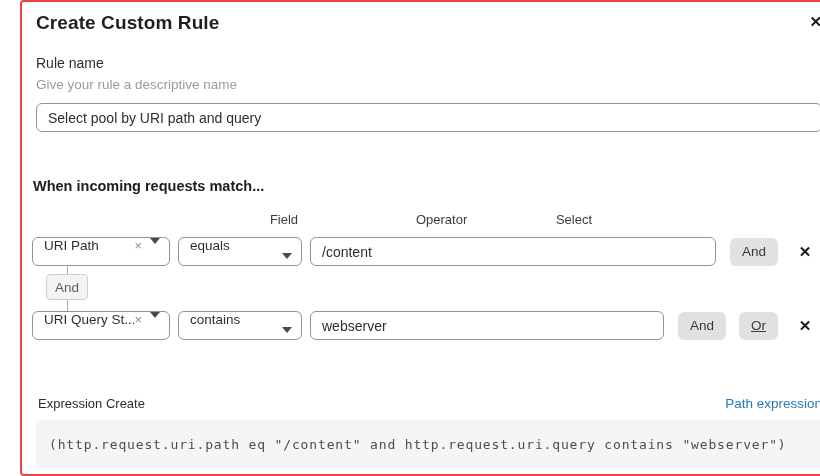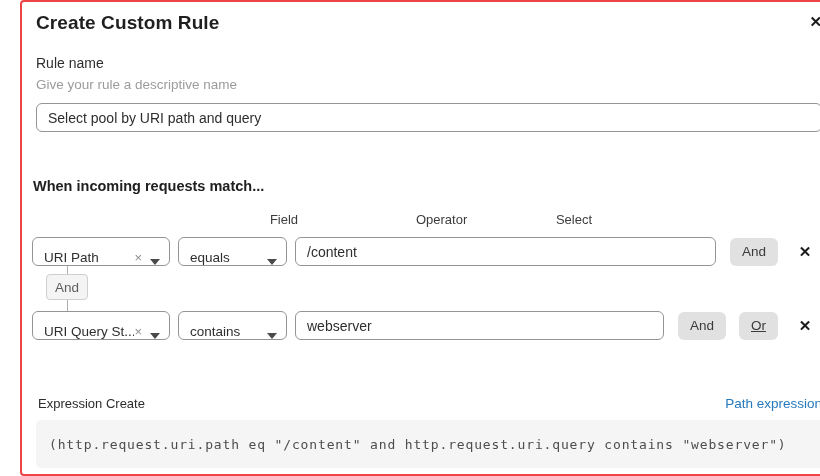--- a/index.html
+++ b/index.html
@@ -87,30 +87,30 @@
     display: flex;
     align-items: center;
     margin-top: 10px;
     margin-left: -4px;
   }
   .select-box {
     height: 29px;
     border: 1px solid #949494;
     border-radius: 6px;
     display: flex;
-    align-items: flex-end;
+    align-items: flex-start;
     padding: 0 9px 0 11px;
     font-size: 13.5px;
     color: #2e2e2e;
     background: #fff;
     cursor: pointer;
     flex: none;
   }
   .select-field { width: 138px; margin-right: 8px; }
-  .select-operator { width: 109px; margin-right: 8px; }
+  .select-operator { width: 124px; margin-right: 8px; flex-direction: column; }
   .select-text { white-space: nowrap; overflow: hidden; }
   .select-clear {
     margin-left: auto;
     color: #8d8d8d;
     font-size: 13px;
     padding-right: 8px;
     cursor: pointer;
   }
   .caret {
     width: 0; height: 0;

